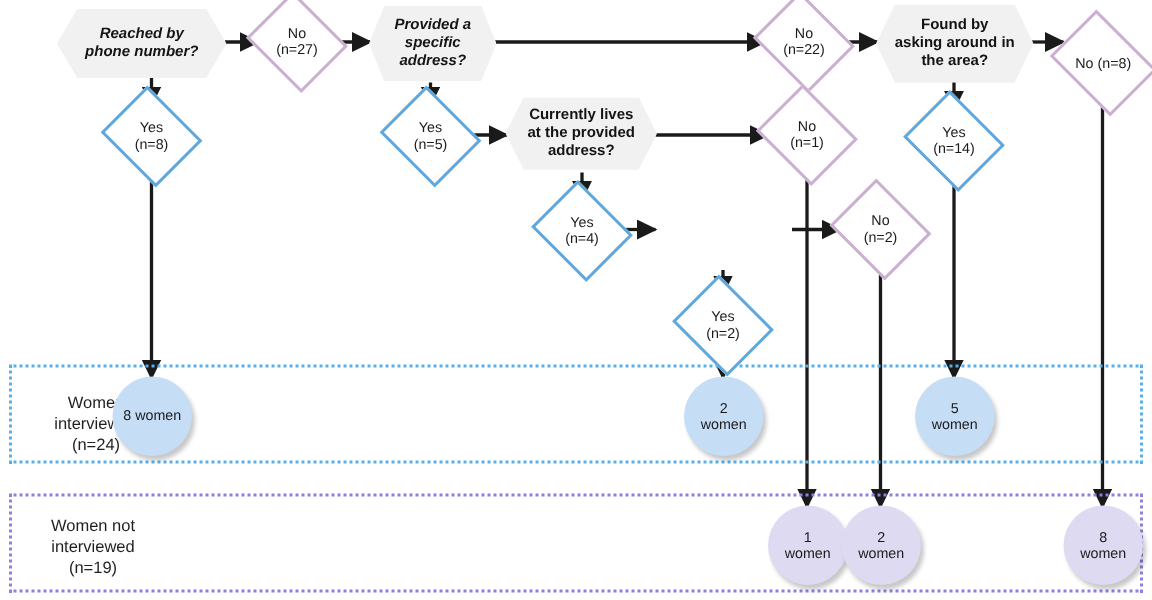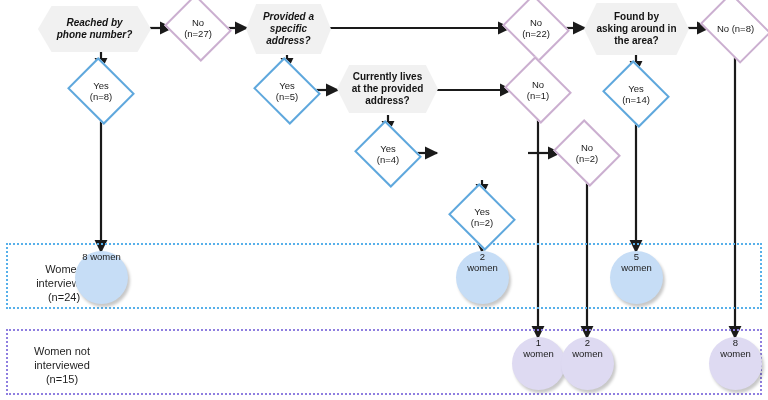--- a/index.html
+++ b/index.html
@@ -89,21 +89,21 @@
     color: #1b1b1b;
     text-align: center;
     white-space: pre-line;
   }
 
   
   .circle {
     position: absolute;
     border-radius: 50%;
     display: flex;
-    align-items: flex-start;
+    align-items: center;
     justify-content: center;
     text-align: center;
     font-size: 9.5px;
     line-height: 11px;
     color: #1b1b1b;
     box-shadow: 2px 3px 3px rgba(0,0,0,0.22);
     white-space: pre-line;
   }
   .circle.blue   { background: #c6ddf6; }
   .circle.purple { background: #dedaf2; }
@@ -164,21 +164,21 @@
   </svg>
 
   <div class="groupbox interviewed" style="left:6px; top:243px; width:756px; height:66px;"></div>
   <div class="grouplabel" style="left:18px; top:262px; width:92px;">Women
 interviewed
 (n=24)</div>
 
   <div class="groupbox notinterviewed" style="left:6px; top:329px; width:756px; height:66px;"></div>
   <div class="grouplabel" style="left:14px; top:344px; width:96px;">Women not
 interviewed
-(n=15)</div>
+(n=19)</div>
 
   <div class="hex" style="left:38px; top:6px; width:113px; height:46px;font-style:italic;">
     <span>Reached by
 phone number?</span>
   </div>
 
   <div class="hex" style="left:246px; top:4px; width:85px; height:50px;font-style:italic;">
     <span>Provided a
 specific
 address?</span>
@@ -238,21 +238,21 @@
     <div class="dlabel">No
 (n=2)</div>
   </div>
 
   <div class="diamond yes" style="left:456px; top:195px; width:52px; height:44px;">
     <div class="dshape"></div>
     <div class="dlabel">Yes
 (n=2)</div>
   </div>
 
-  <div class="diamond no" style="left:707px; top:6px; width:57px; height:44px;">
+  <div class="diamond no" style="left:707px; top:20px; width:57px; height:44px;">
     <div class="dshape"></div>
     <div class="dlabel">No (n=8)</div>
   </div>
 
   <div class="diamond yes" style="left:610px; top:72px; width:52px; height:44px;">
     <div class="dshape"></div>
     <div class="dlabel">Yes
 (n=14)</div>
   </div>
 

